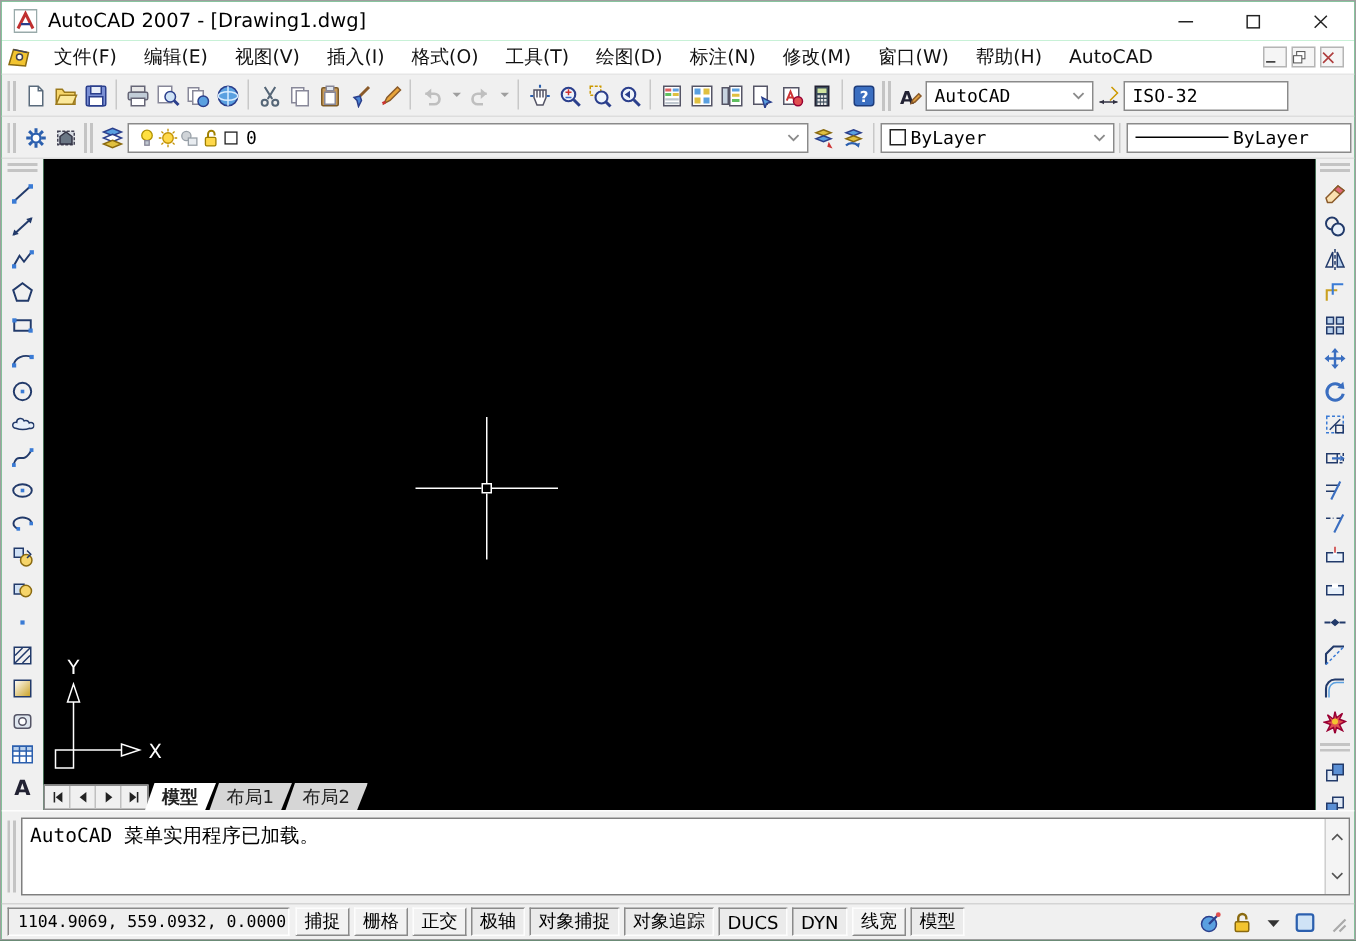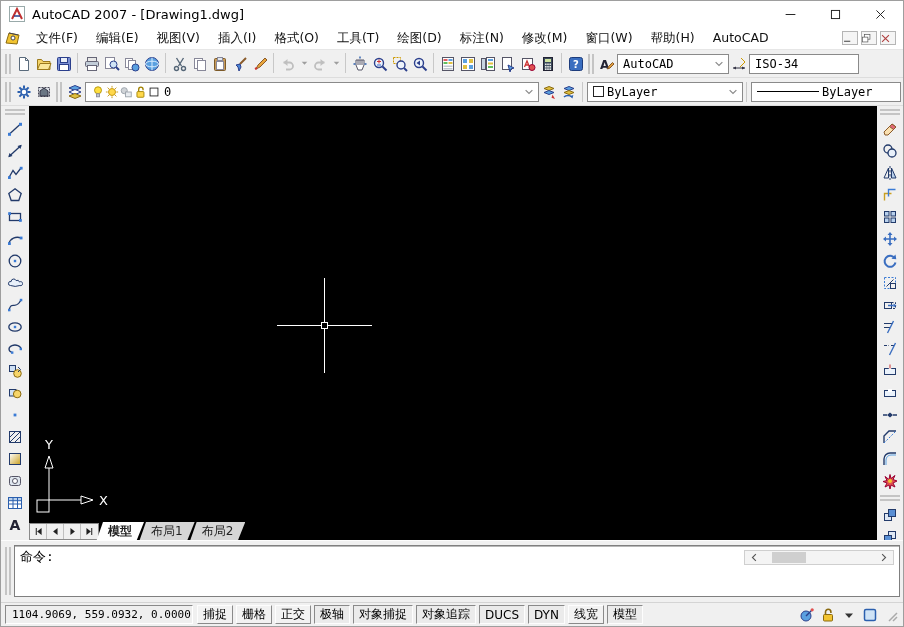--- a/index.html
+++ b/index.html
@@ -438,21 +438,21 @@
     <div class="tbtn">
         <span class="ico">
           <svg viewBox="0 0 16 16" aria-hidden="true">
             <path d="M2 12h12" stroke="#334"></path>
             <path d="M2 12l3-1.5v3zM14 12l-3-1.5v3z" fill="#334"></path>
             <path d="M10 2l4 4-5 5" fill="none" stroke="#c90"></path>
           </svg>
         </span>
       </div>
     <div class="combo" style="width:110px">
-      <span>ISO-34</span>
+      <span>ISO-32</span>
     </div>
   </div>
 
   <div class="trow">
     <div class="vgrip"></div>
     <div class="strip" id="workspace-icons">
         <div class="tbtn">
           <span class="ico">
             <svg viewBox="0 0 16 16" aria-hidden="true">
               <circle cx="8" cy="8" r="3" fill="#fff" stroke="#2b5fae" stroke-width="1.5"></circle>
@@ -951,32 +951,31 @@
               </svg>
             </span>
           </div>
         </div>
     </div>
   </div>
 
   <div class="cmdwin">
     <div class="cmdgrip"></div>
     <div class="cmdbox">
-      <div class="cmdprompt">
-        <span>命令:</span>
-        <div class="hscroll">
-          <span class="ico">
-              <svg viewBox="0 0 16 16" aria-hidden="true">
-                <path d="M10 3L5 8l5 5" fill="none" stroke="#555" stroke-width="1.6"></path>
-              </svg>
-            </span>
-          <div class="hthumb"></div>
-          <span class="ico" style="margin-left:auto">
-              <svg viewBox="0 0 16 16" aria-hidden="true">
-                <path d="M6 3l5 5-5 5" fill="none" stroke="#555" stroke-width="1.6"></path>
+      <div class="cmdhist">
+        <div class="cmdhisttext">AutoCAD 菜单实用程序已加载。</div>
+        <div class="vscroll">
+          <span class="ico">
+              <svg viewBox="0 0 16 16" aria-hidden="true">
+                <path d="M3 10l5-5 5 5" fill="none" stroke="#555" stroke-width="1.6"></path>
+              </svg>
+            </span>
+          <span class="ico">
+              <svg viewBox="0 0 16 16" aria-hidden="true">
+                <path d="M3 6l5 5 5-5" fill="none" stroke="#555" stroke-width="1.6"></path>
               </svg>
             </span>
         </div>
       </div>
     </div>
   </div>
 
   <div class="statusbar">
     <div class="coords">1104.9069, 559.0932, 0.0000</div>
     <div class="strip" id="status-toggles" style="gap:3px">

